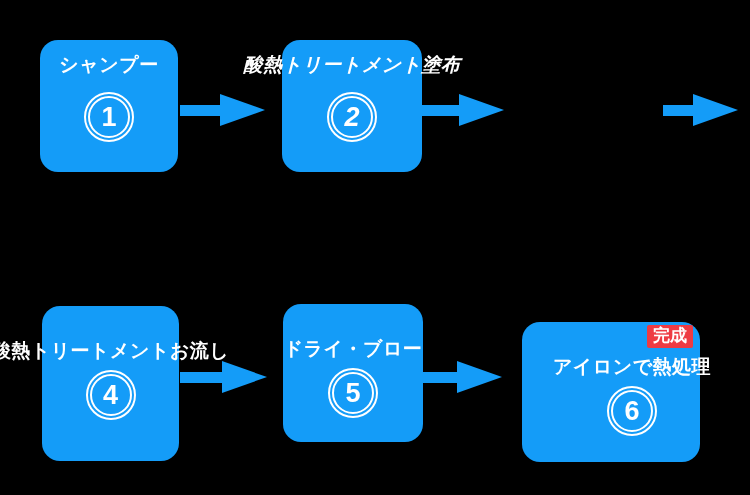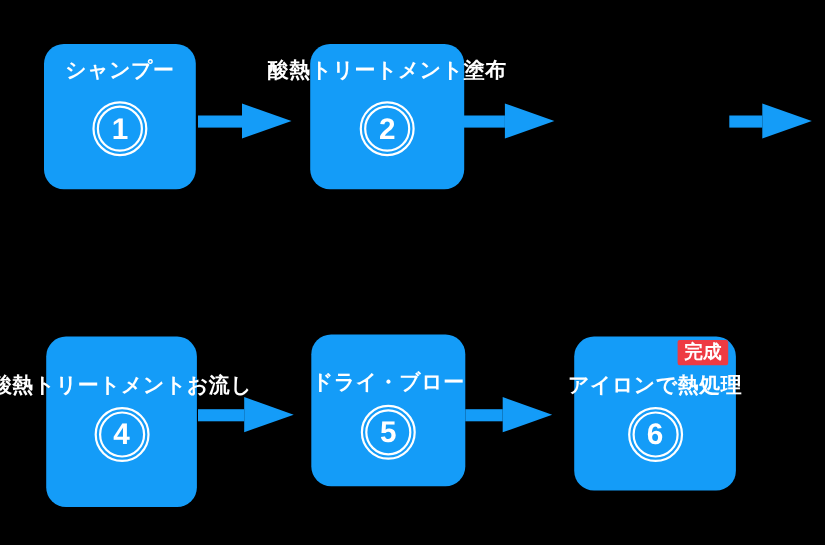--- a/index.html
+++ b/index.html
@@ -101,21 +101,21 @@
     <div class="num-circle">
       <span class="num-digit">1</span>
     </div>
   </div>
 
   <div class="flow-arrow" style="left:180px; top:94px;">
     <div class="arrow-shaft" style="width:40px;"></div>
     <div class="arrow-head"></div>
   </div>
 
-  <div class="step-box row1" style="left:282px; top:40px; width:140px; height:132px;">
+  <div class="step-box row1" style="left:282px; top:40px; width:140px; height:132px;font-style:italic;">
     <div class="step-title">酸熱トリートメント塗布</div>
     <div class="num-circle">
       <span class="num-digit">2</span>
     </div>
   </div>
 
   <div class="flow-arrow" style="left:421px; top:94px;">
     <div class="arrow-shaft" style="width:38px;"></div>
     <div class="arrow-head"></div>
   </div>
@@ -143,21 +143,21 @@
     <div class="num-circle">
       <span class="num-digit">5</span>
     </div>
   </div>
 
   <div class="flow-arrow" style="left:423px; top:361px;">
     <div class="arrow-shaft" style="width:34px;"></div>
     <div class="arrow-head"></div>
   </div>
 
-  <div class="step-box row2" style="left:522px; top:306px; width:147px; height:140px;">
+  <div class="step-box row2" style="left:522px; top:322px; width:136px; height:140px;padding-left:42px;">
     <div class="done-badge">完成</div>
     <div class="step-title">アイロンで熱処理</div>
     <div class="num-circle">
       <span class="num-digit">6</span>
     </div>
   </div>
 
 </div>
 
 </body></html>

